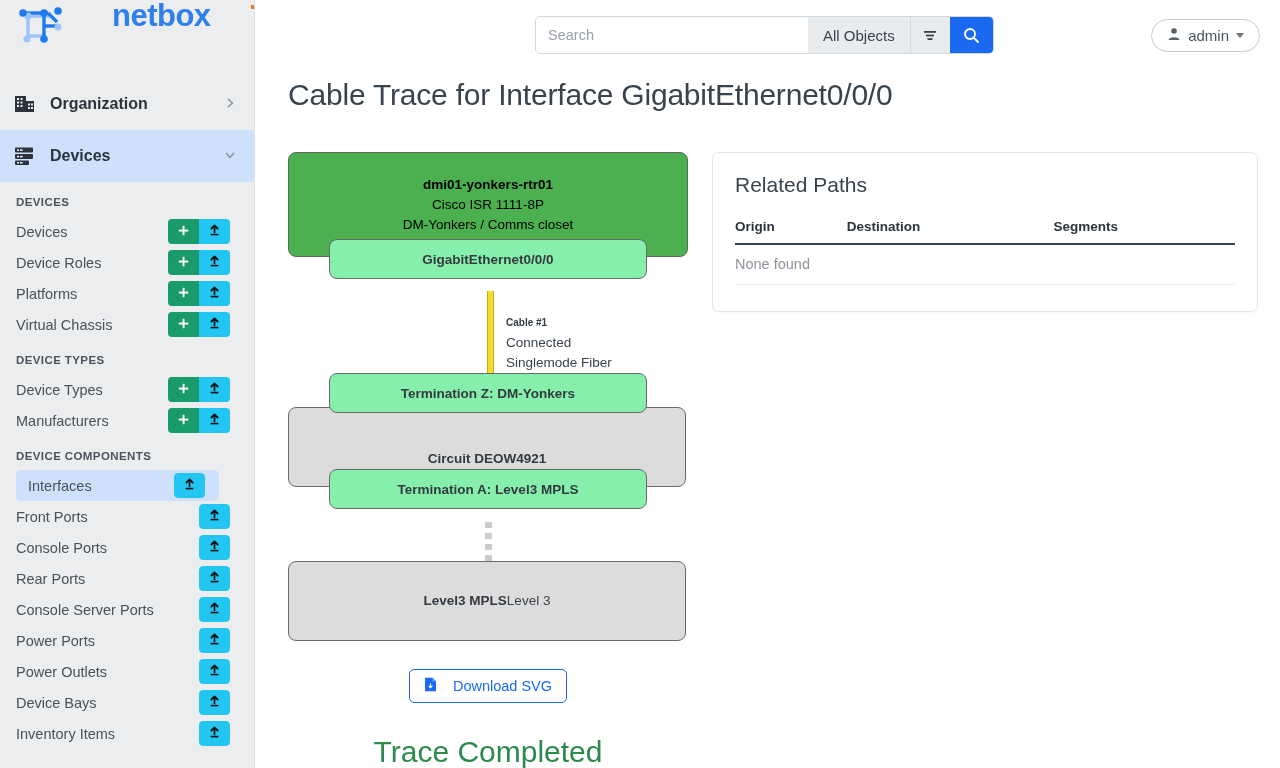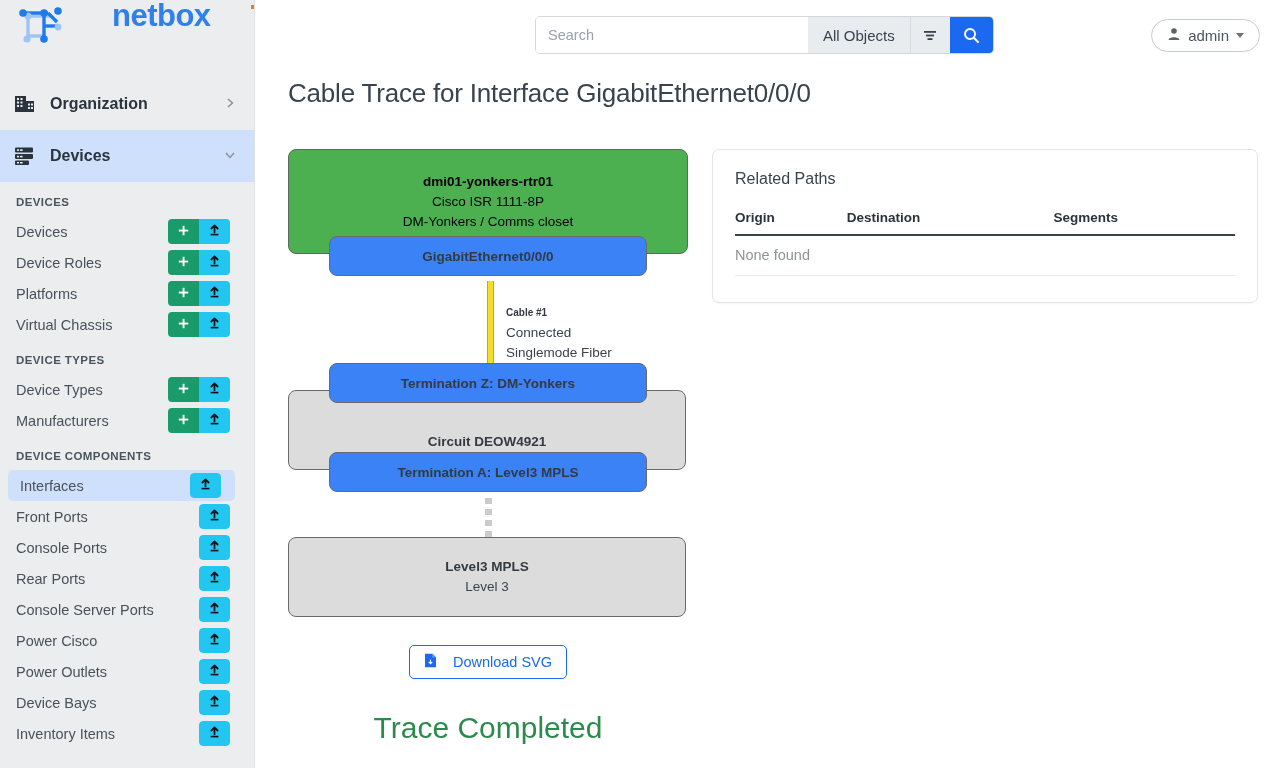--- a/index.html
+++ b/index.html
@@ -76,23 +76,23 @@
   }
   .nav-item .ni-label {
     font-size: 14.5px;
     color: #4a5159;
     cursor: pointer;
     white-space: nowrap;
   }
   .nav-item.selected {
     background: #cfe0fd;
     border-radius: 5px;
-    margin-left: 8px;
+    margin-left: 16px;
     padding-left: 12px;
-    width: 227px;
+    width: 203px;
   }
   .btn-group {
     position: absolute;
     right: 14px;
     top: 3px;
     display: flex;
     border-radius: 4px;
     overflow: hidden;
     height: 25px;
   }
@@ -166,21 +166,21 @@
     border-radius: 20px;
     padding: 7px 15px;
     font-size: 15px;
     color: #4b545e;
     cursor: pointer;
     background: #fff;
   }
   .caret { width: 0; height: 0; border-left: 4.5px solid transparent; border-right: 4.5px solid transparent; border-top: 5.5px solid #6b737b; }
 
   .page-title {
-    font-size: 26px;
+    font-size: 30px;
     font-weight: 400;
     color: #39434d;
     padding: 8px 0 0 33px;
     letter-spacing: -0.2px;
   }
 
   .content-row { display: flex; padding: 40px 20px 0 33px; }
   .trace-col { width: 400px; flex: 0 0 400px; }
   .side-col { flex: 1; padding-left: 24px; padding-right: 2px; }
 
@@ -192,26 +192,26 @@
     border-radius: 8px;
     height: 105px;
     padding-top: 22px;
     text-align: center;
     color: #000000;
   }
   .node-device .n1 { font-size: 13.5px; font-weight: 700; line-height: 20px; }
   .node-device .n2, .node-device .n3 { font-size: 13.5px; font-weight: 400; line-height: 20px; }
 
   .term-box {
-    background: #3b82f6;
+    background: #86efac;
     border: 1px solid #6a6a6a;
     border-radius: 8px;
     height: 40px;
     width: 318px;
-    margin: -18px auto 5px auto;
+    margin: -18px auto 12px auto;
     display: flex; align-items: center; justify-content: center;
     font-size: 13.5px; font-weight: 700; color: #333a41;
     position: relative; z-index: 3;
   }
 
   .cable-seg {
     position: relative;
     height: 100px;
   }
   .cable-line {
@@ -250,21 +250,21 @@
     gap: 5px;
   }
   .dots span { display: block; width: 7px; height: 6px; background: #c8ccd0; }
 
   .node-network {
     background: #dcdcdc;
     border: 1px solid #6a6a6a;
     border-radius: 8px;
     height: 80px;
     width: 398px;
-    display: flex; flex-direction: column; align-items: center; justify-content: center;
+    display: flex; flex-direction: row; align-items: center; justify-content: center;
   }
   .node-network .p1 { font-size: 13.5px; font-weight: 700; color: #333a41; line-height: 20px; }
   .node-network .p2 { font-size: 13.5px; color: #39434d; line-height: 20px; }
 
   .dl-wrap { display: flex; justify-content: center; margin-top: 28px; }
   .dl-btn {
     display: inline-flex; align-items: center; gap: 16px;
     border: 1px solid #1a69f0;
     color: #1a69f0;
     background: #fff;
@@ -284,21 +284,21 @@
   }
 
   
   .card {
     border: 1px solid #e2e5e8;
     border-radius: 7px;
     background: #fff;
     padding: 20px 22px 26px 22px;
     box-shadow: 0 1px 2px rgba(0,0,0,0.03);
   }
-  .card-title { font-size: 16px; color: #39434d; margin-bottom: 22px; }
+  .card-title { font-size: 21px; color: #39434d; margin-bottom: 22px; }
   table.paths { width: 100%; border-collapse: collapse; }
   table.paths th {
     text-align: left;
     font-size: 13.5px;
     font-weight: 700;
     color: #2b333c;
     padding: 0 0 9px 0;
     border-bottom: 2px solid #39434d;
   }
   table.paths td {
@@ -554,21 +554,21 @@
           <div class="btn-group">
             <button class="mini-btn imp only">
               <span><svg width="13" height="13" viewBox="0 0 13 13">
                   <path d="M6.5 1.4 L6.5 8.4 M3.4 4.5 L6.5 1.4 L9.6 4.5" stroke="#101418" stroke-width="1.8" fill="none" stroke-linecap="round" stroke-linejoin="round"></path>
                   <rect x="2.6" y="9.8" width="7.8" height="1.6" fill="#101418"></rect>
                 </svg></span>
             </button>
           </div>
         </div>
         <div class="nav-item">
-          <span class="ni-label">Power Cisco</span>
+          <span class="ni-label">Power Ports</span>
           <div class="btn-group">
             <button class="mini-btn imp only">
               <span><svg width="13" height="13" viewBox="0 0 13 13">
                   <path d="M6.5 1.4 L6.5 8.4 M3.4 4.5 L6.5 1.4 L9.6 4.5" stroke="#101418" stroke-width="1.8" fill="none" stroke-linecap="round" stroke-linejoin="round"></path>
                   <rect x="2.6" y="9.8" width="7.8" height="1.6" fill="#101418"></rect>
                 </svg></span>
             </button>
           </div>
         </div>
         <div class="nav-item">

